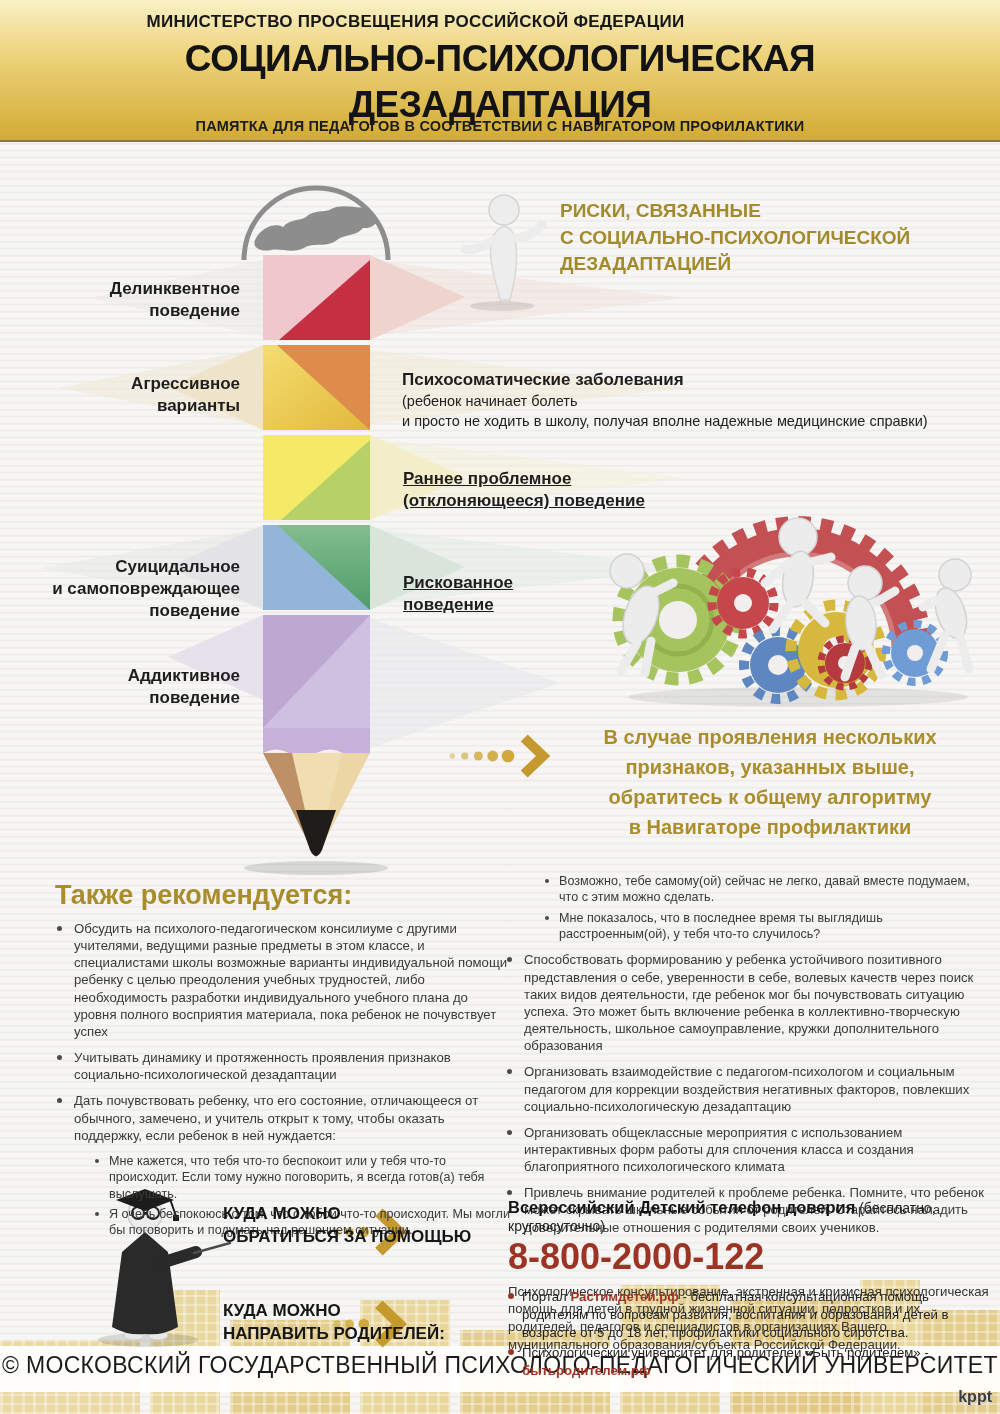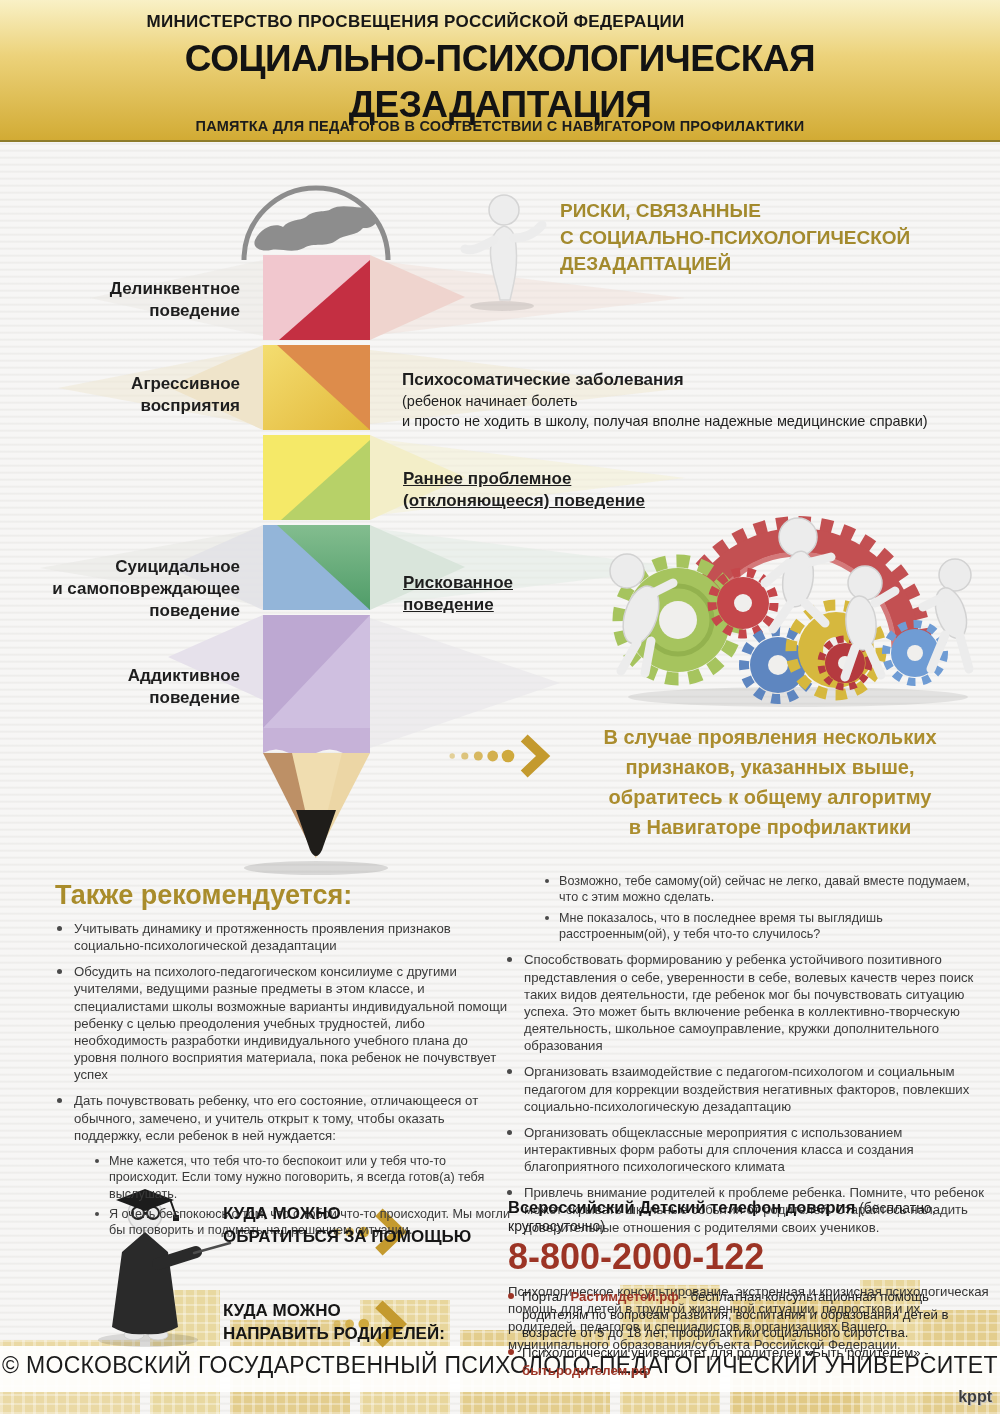--- a/index.html
+++ b/index.html
@@ -211,21 +211,21 @@
       <path d="M282,138 L302,126 M262,183 L252,212 M276,183 L288,210" fill="none" stroke="#ececec" stroke-width="9" stroke-linecap="round"></path>
       <circle cx="362" cy="110" r="16"></circle>
       <ellipse cx="358" cy="148" rx="14" ry="26" transform="rotate(-18 358 148)"></ellipse>
       <path d="M348,133 L330,142 M352,170 L338,204 M366,168 L376,204" fill="none" stroke="#ececec" stroke-width="9" stroke-linecap="round"></path>
     </g>
   </svg>
 
   <div class="left-label abs pre" style="left:30px;top:278px;">Делинквентное
 поведение</div>
   <div class="left-label abs pre" style="left:30px;top:373px;">Агрессивное
-восприятия</div>
+варианты</div>
   <div class="left-label abs pre" style="left:30px;top:556px;">Суицидальное
 и самоповреждающее
 поведение</div>
   <div class="left-label abs pre" style="left:30px;top:665px;">Аддиктивное
 поведение</div>
 
   <div id="risk-heading" class="abs pre">РИСКИ, СВЯЗАННЫЕ
 С СОЦИАЛЬНО-ПСИХОЛОГИЧЕСКОЙ
 ДЕЗАДАПТАЦИЕЙ</div>
 
@@ -250,25 +250,25 @@
   <div id="callout" class="abs pre">В случае проявления нескольких
 признаков, указанных выше,
 обратитесь к общему алгоритму
 в Навигаторе профилактики</div>
 
   <div id="rec-heading" class="abs">Также рекомендуется:</div>
 
   <div id="col-left" class="col abs">
     <div class="bullet">
         <span class="dot"></span>
+        <span>Обсудить на психолого-педагогическом консилиуме с другими учителями, ведущими разные предметы в этом классе, и специалистами школы возможные варианты индивидуальной помощи ребенку с целью преодоления учебных трудностей, либо необходимость разработки индивидуального учебного плана до уровня полного восприятия материала, пока ребенок не почувствует успех</span>
+      </div>
+    <div class="bullet">
+        <span class="dot"></span>
         <span>Учитывать динамику и протяженность проявления признаков социально-психологической дезадаптации</span>
-      </div>
-    <div class="bullet">
-        <span class="dot"></span>
-        <span>Обсудить на психолого-педагогическом консилиуме с другими учителями, ведущими разные предметы в этом классе, и специалистами школы возможные варианты индивидуальной помощи ребенку с целью преодоления учебных трудностей, либо необходимость разработки индивидуального учебного плана до уровня полного восприятия материала, пока ребенок не почувствует успех</span>
       </div>
     <div class="bullet">
         <span class="dot"></span>
         <span>Дать почувствовать ребенку, что его состояние, отличающееся от обычного, замечено, и учитель открыт к тому, чтобы оказать поддержку, если ребенок в ней нуждается:</span>
       </div>
     <div class="bullet sub">
         <span class="dot"></span>
         <span>Мне кажется, что тебя что-то беспокоит или у тебя что-то происходит. Если тому нужно поговорить, я всегда готов(а) тебя выслушать.</span>
       </div>
     <div class="bullet sub">

